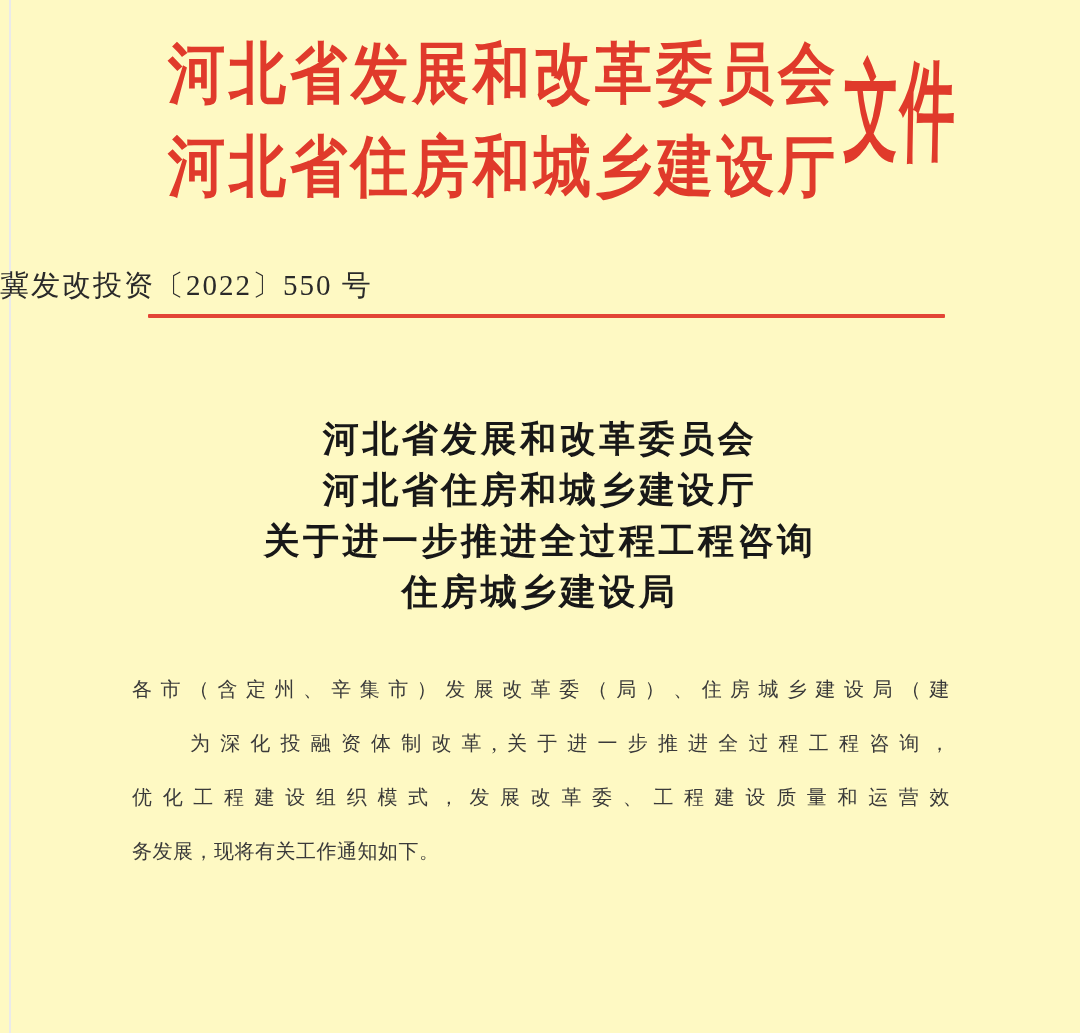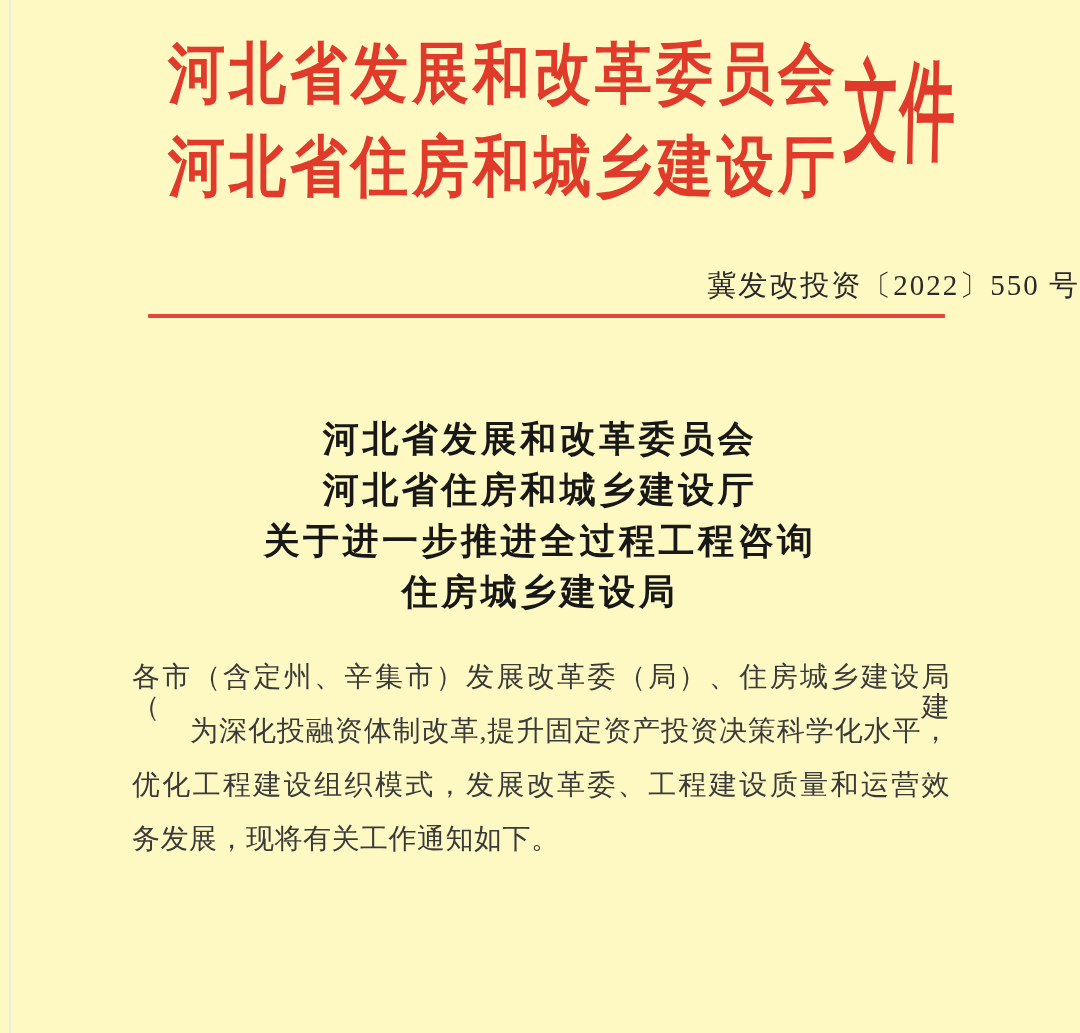--- a/index.html
+++ b/index.html
@@ -52,21 +52,21 @@
     transform: scale(0.55, 1.08) skewX(-2deg);
     transform-origin: top left;
     letter-spacing: 2px;
   }
   
   .doc-number {
     position: absolute;
     left: 0;
     top: 266px;
     width: 100%;
-    text-align: right;
+    text-align: left;
     font-size: 29px;
     letter-spacing: 2px;
     color: #2a2a2a;
   }
   
   .red-rule {
     position: absolute;
     left: 148px;
     top: 314px;
     width: 797px;
@@ -92,22 +92,22 @@
   }
   
   .body-block {
     position: absolute;
     left: 132px;
     top: 662px;
     width: 818px;
     color: #3a3a3a;
   }
   .body-line {
-    font-size: 28px;
-    line-height: 30px;
+    font-size: 20px;
+    line-height: 54px;
     height: 54px;
     letter-spacing: 0.5px;
     white-space: nowrap;
   }
   .body-line.full {
     white-space: normal;
     text-align: justify;
     text-align-last: justify;
   }
   .body-line.indent {
@@ -136,17 +136,17 @@
 
   <div class="title-block">
     <div class="title-line">河北省发展和改革委员会</div>
     <div class="title-line">河北省住房和城乡建设厅</div>
     <div class="title-line">关于进一步推进全过程工程咨询</div>
     <div class="title-line">住房城乡建设局</div>
   </div>
 
   <div class="body-block">
     <div class="body-line full">各市（含定州、辛集市）发展改革委（局）、住房城乡建设局（建</div>
-    <div class="body-line indent">为深化投融资体制改革,提升固定资产投资决策科学化水平，</div>
+    <div class="body-line indent">为深化投融资体制改革,关于进一步推进全过程工程咨询，</div>
     <div class="body-line full">优化工程建设组织模式，发展改革委、工程建设质量和运营效</div>
     <div class="body-line">务发展，现将有关工作通知如下。</div>
   </div>
 </div>
 
 </body></html>

